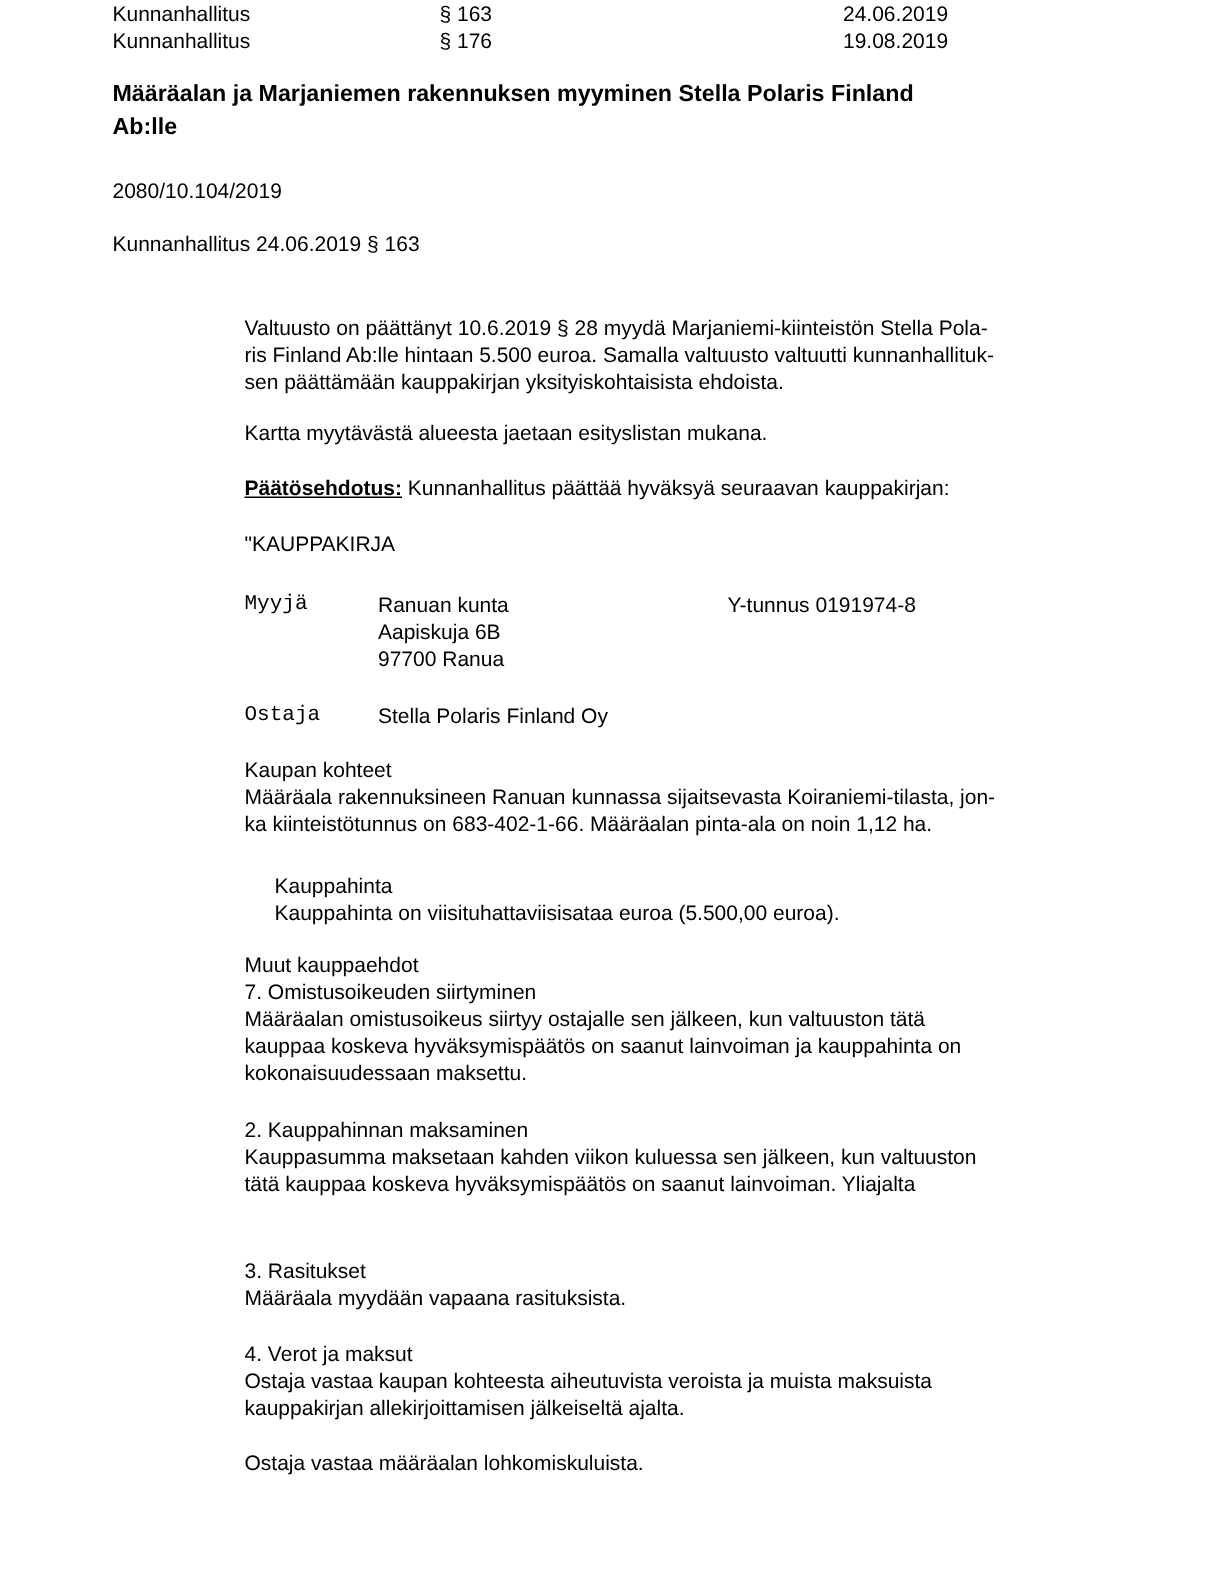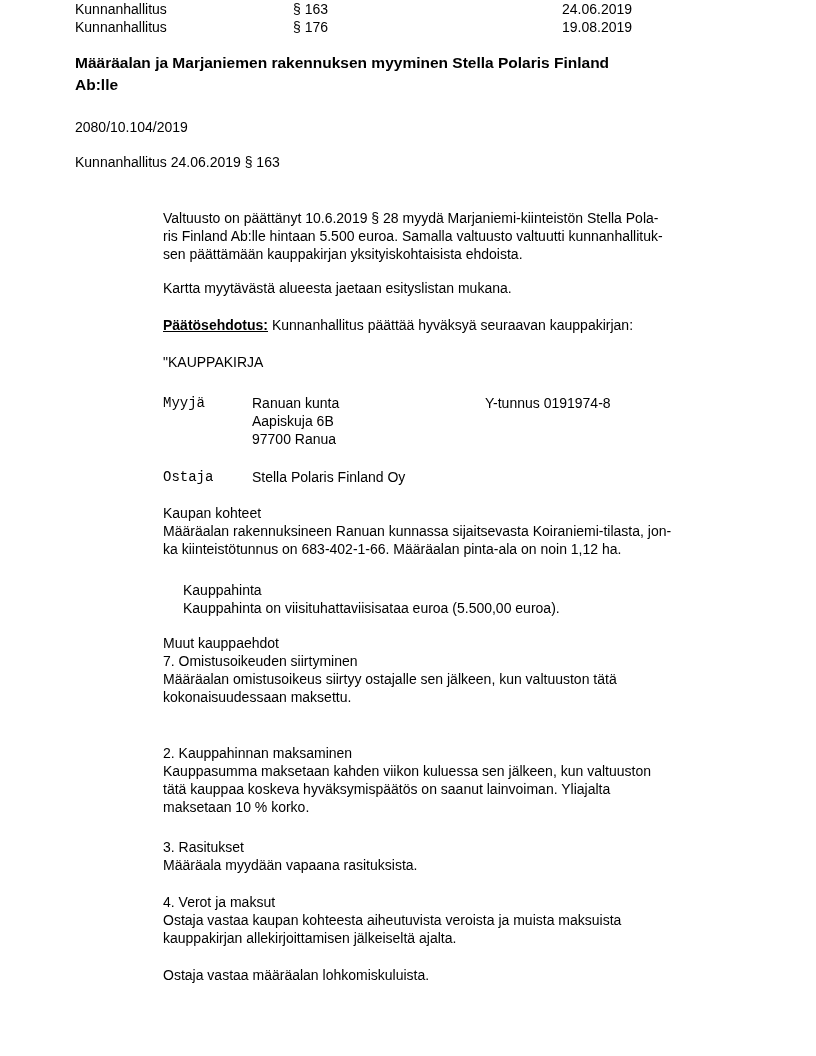--- a/index.html
+++ b/index.html
@@ -125,38 +125,38 @@
         <div class="party-right">Y-tunnus 0191974-8</div>
       </div>
       <div class="block" style="top: 468px;">
         <div class="party-role">Ostaja</div>
         <div class="party-lines">
           <div class="line">Stella Polaris Finland Oy</div>
         </div>
       </div>
       <div class="block" style="top: 504px;">
         <div class="line">Kaupan kohteet</div>
-        <div class="line">Määräalan rakennuksineen Ranuan kunnassa sijaitsevasta Koiraniemi-tilasta, jon-</div>
+        <div class="line">Määräala rakennuksineen Ranuan kunnassa sijaitsevasta Koiraniemi-tilasta, jon-</div>
         <div class="line">ka kiinteistötunnus on 683-402-1-66. Määräalan pinta-ala on noin 1,12 ha.</div>
       </div>
       <div class="block" style="top: 581px; margin-left: 20px;">
         <div class="line">Kauppahinta</div>
         <div class="line">Kauppahinta on viisituhattaviisisataa euroa (5.500,00 euroa).</div>
       </div>
       <div class="block" style="top: 634px;">
         <div class="line">Muut kauppaehdot</div>
         <div class="line">7. Omistusoikeuden siirtyminen</div>
         <div class="line">Määräalan omistusoikeus siirtyy ostajalle sen jälkeen, kun valtuuston tätä</div>
+        <div class="line">kauppaa koskeva hyväksymispäätös on saanut lainvoiman ja kauppahinta on</div>
         <div class="line">kokonaisuudessaan maksettu.</div>
       </div>
       <div class="block" style="top: 744px;">
         <div class="line">2. Kauppahinnan maksaminen</div>
         <div class="line">Kauppasumma maksetaan kahden viikon kuluessa sen jälkeen, kun valtuuston</div>
         <div class="line">tätä kauppaa koskeva hyväksymispäätös on saanut lainvoiman. Yliajalta</div>
-        <div class="line">maksetaan 10 % korko.</div>
       </div>
       <div class="block" style="top: 838px;">
         <div class="line">3. Rasitukset</div>
         <div class="line">Määräala myydään vapaana rasituksista.</div>
       </div>
       <div class="block" style="top: 893px;">
         <div class="line">4. Verot ja maksut</div>
         <div class="line">Ostaja vastaa kaupan kohteesta aiheutuvista veroista ja muista maksuista</div>
         <div class="line">kauppakirjan allekirjoittamisen jälkeiseltä ajalta.</div>
       </div>

